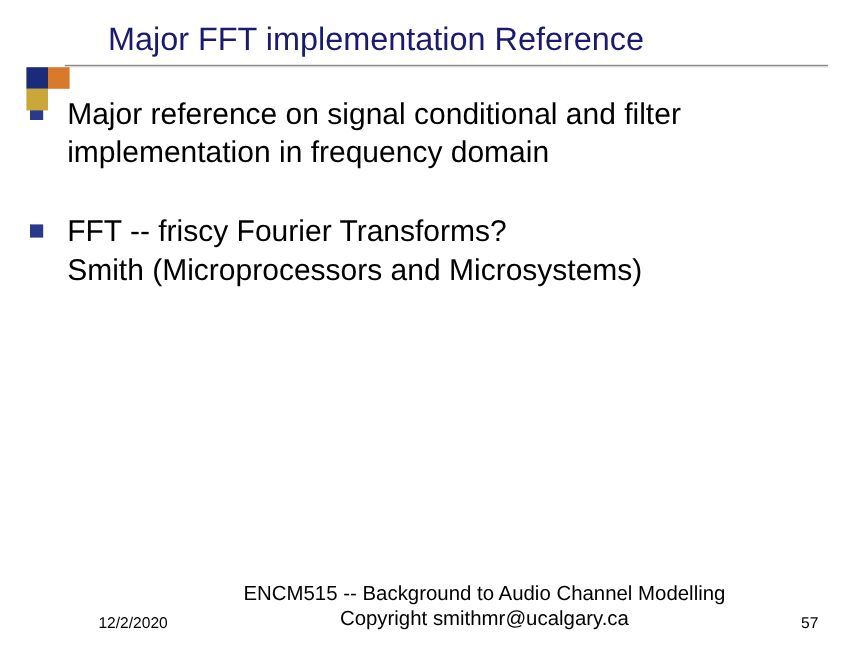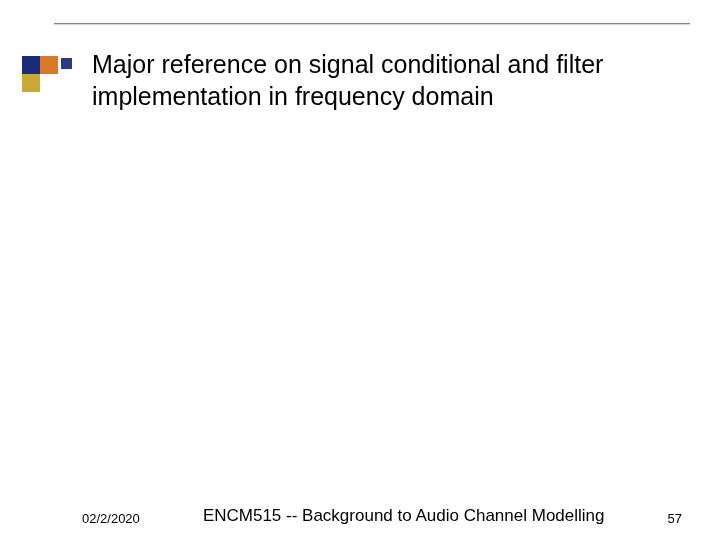--- a/index.html
+++ b/index.html
@@ -39,21 +39,20 @@
   .square-small {
     position: absolute;
     width: 18px;
     height: 18px;
   }
   .sq-navy { background: #1a2b7a; top: 0; left: 0; }
   .sq-orange { background: #d87a2a; top: 0; left: 18px; }
   .sq-gold { background: #c9a838; top: 18px; left: 0; }
   .content {
     padding: 18px 40px 0 25px;
-    margin-left: 36px;
   }
   .bullet-item {
     display: flex;
     align-items: flex-start;
     margin-bottom: 34px;
   }
   .bullet-marker {
     width: 11px;
     height: 11px;
     background: #2a3a8a;
@@ -90,34 +89,40 @@
   .footer-page {
     font-size: 13px;
     color: #000;
     flex: 0 0 auto;
   }
 </style>
 </head>
 <body>
 
 <div class="title-area">
+  <div class="title-text">Major FFT implementation Reference</div>
   <div class="title-underline"></div>
   <div class="corner-block">
     <div class="square-small sq-navy"></div>
     <div class="square-small sq-orange"></div>
     <div class="square-small sq-gold"></div>
   </div>
 </div>
 
 <div class="content">
   <div class="bullet-item">
     <div class="bullet-marker"></div>
     <div class="bullet-text">Major reference on signal conditional and filter implementation in frequency domain</div>
   </div>
+  <div class="bullet-item">
+    <div class="bullet-marker"></div>
+    <div class="bullet-text">FFT -- friscy Fourier Transforms?<br>Smith (Microprocessors and Microsystems)</div>
+  </div>
 </div>
 
 <div class="footer">
-  <div class="footer-date">02/2/2020</div>
+  <div class="footer-date">12/2/2020</div>
   <div class="footer-center">
     <span>ENCM515 -- Background to Audio Channel Modelling</span><br>
+    <span>Copyright smithmr@ucalgary.ca</span>
   </div>
   <div class="footer-page">57</div>
 </div>
 
 </body></html>

